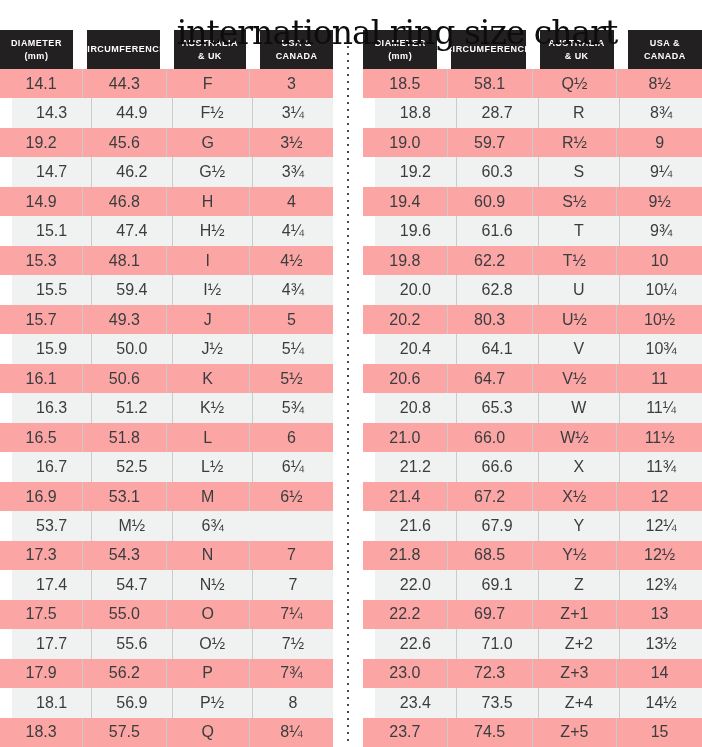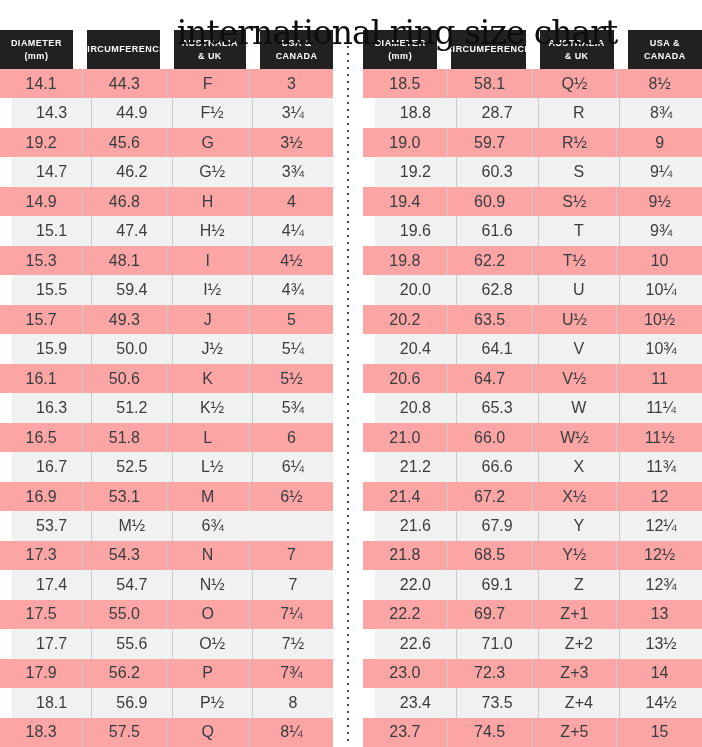--- a/index.html
+++ b/index.html
@@ -317,21 +317,21 @@
         <div class="tcell">10</div>
       </div>
       <div class="trow alt">
         <div class="tcell">20.0</div>
         <div class="tcell">62.8</div>
         <div class="tcell">U</div>
         <div class="tcell">10¼</div>
       </div>
       <div class="trow">
         <div class="tcell">20.2</div>
-        <div class="tcell">63.5</div>
+        <div class="tcell">80.3</div>
         <div class="tcell">U½</div>
         <div class="tcell">10½</div>
       </div>
       <div class="trow alt">
         <div class="tcell">20.4</div>
         <div class="tcell">64.1</div>
         <div class="tcell">V</div>
         <div class="tcell">10¾</div>
       </div>
       <div class="trow">

